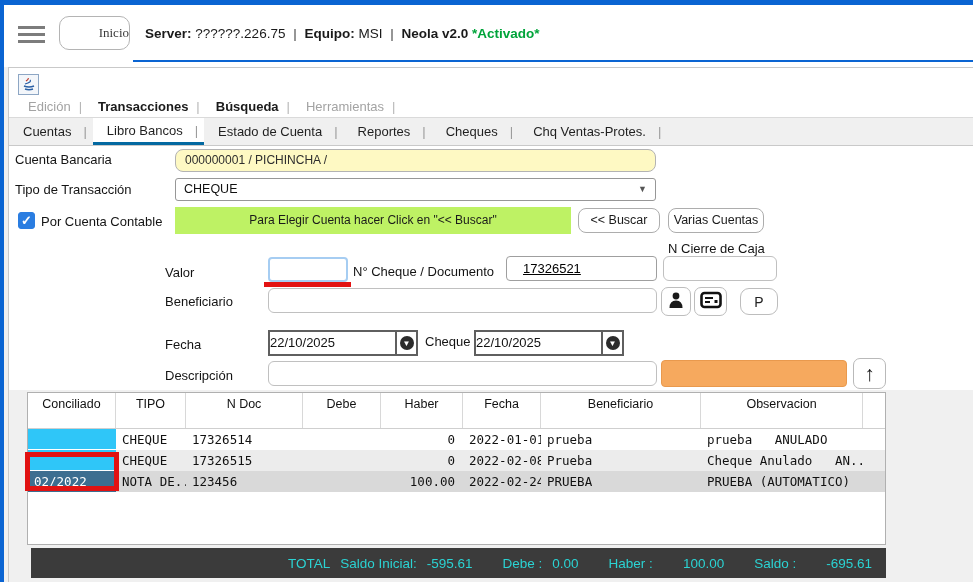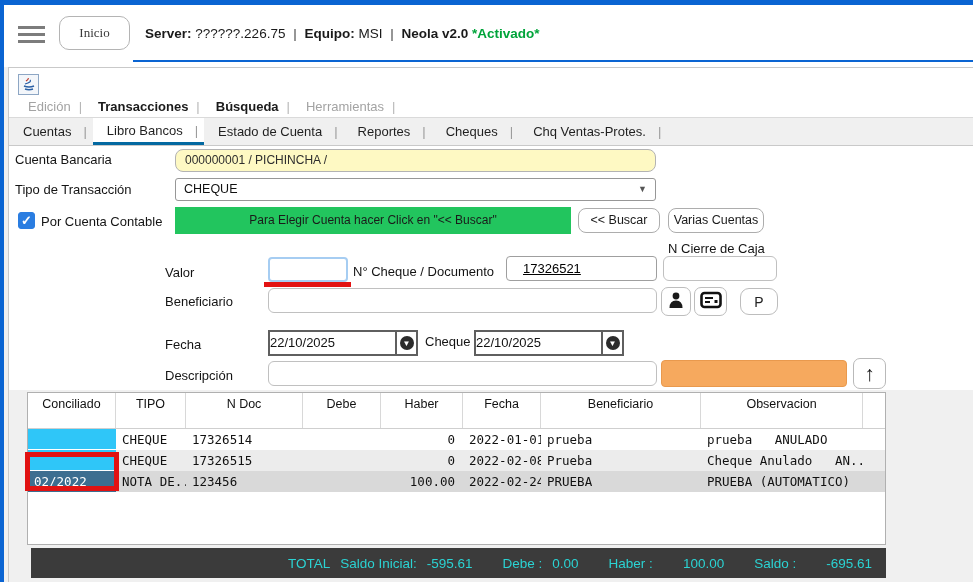--- a/index.html
+++ b/index.html
@@ -10,21 +10,21 @@
   .top-strip   { position:absolute; left:0; top:0; width:973px; height:5px; background:#0a64d2; }
   .left-strip  { position:absolute; left:0; top:0; width:4px; height:582px; background:#0a64d2; }
   .header      { position:absolute; left:4px; top:5px; width:969px; height:62px; background:#ffffff; }
   .blue-divider{ position:absolute; left:133px; top:60px; width:840px; height:2px; background:#0a64d2; }
 
   .hamburger { position:absolute; left:14px; top:21px; width:27px; height:17px; cursor:pointer; }
   .hamburger i { display:block; height:3px; background:#7c7c7c; margin-bottom:4px; }
 
   .home-btn { position:absolute; left:55px; top:11px; width:71px; height:34px; background:#fff;
               border:1px solid #b4b4b4; border-radius:10px; font-family:"Liberation Serif", serif;
-              font-size:13px; color:#3a3a3a; text-align:center; line-height:32px; cursor:pointer; }
+              font-size:13px; color:#3a3a3a; text-align:right; line-height:32px; cursor:pointer; }
 
   .server-line { position:absolute; left:141px; top:21px; font-size:13.5px; color:#1a1a1a; white-space:nowrap; }
   .server-line b { font-weight:bold; }
   .server-line .sep { color:#444; padding:0 4px; }
   .status-ok { font-weight:bold; }
 
   
   .panel-border-v { position:absolute; left:8px; top:67px; width:1px; height:515px; background:#c9c9c9; }
   .panel-border-h { position:absolute; left:8px; top:67px; width:965px; height:1px; background:#c9c9c9; }
   .white-zone { position:absolute; left:9px; top:68px; width:964px; height:322px; background:#ffffff; }
@@ -52,21 +52,21 @@
 
   .combo { position:absolute; left:175px; top:178px; width:481px; height:23px; background:#fff;
            border:1px solid #979797; border-radius:3px; font-size:12.5px; color:#111;
            line-height:21px; padding-left:8px; cursor:pointer; }
   .combo .arrow { position:absolute; right:8px; top:0; line-height:21px; font-size:9px; color:#555; }
 
   .checkbox { position:absolute; left:18px; top:212px; width:17px; height:17px; background:#2a7de1;
               border:1px solid #2a7de1; border-radius:3px; color:#fff; font-size:13px; font-weight:bold;
               text-align:center; line-height:16px; cursor:pointer; }
 
-  .banner { position:absolute; left:175px; top:207px; width:396px; height:27px; background:#22c55e;
+  .banner { position:absolute; left:175px; top:207px; width:396px; height:27px; background:#bef264;
             font-size:12px; color:#1a1a1a; text-align:center; line-height:27px; }
 
   .btn { position:absolute; background:#fff; border:1px solid #adadad; border-radius:8px;
          font-size:12.5px; color:#1a1a1a; text-align:center; cursor:pointer; }
   .btn-buscar { left:578px; top:208px; width:82px; height:25px; line-height:23px; }
   .btn-varias { left:668px; top:208px; width:96px; height:25px; line-height:23px; }
 
   .input { position:absolute; background:#fff; border:1px solid #c0c0c0; border-radius:6px;
            font-size:13px; color:#000000; padding-left:16px;text-decoration:underline; }
   .input-valor   { left:268px; top:257px; width:80px; height:25px; border:2px solid #a6cdf2; border-radius:4px; }

